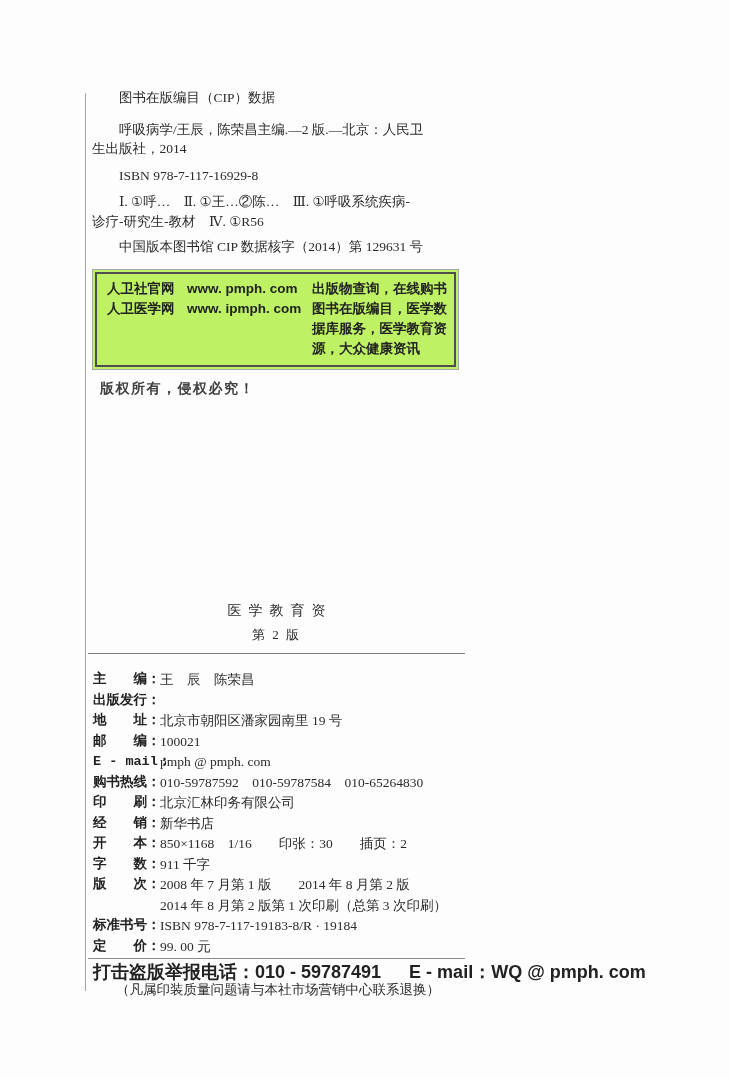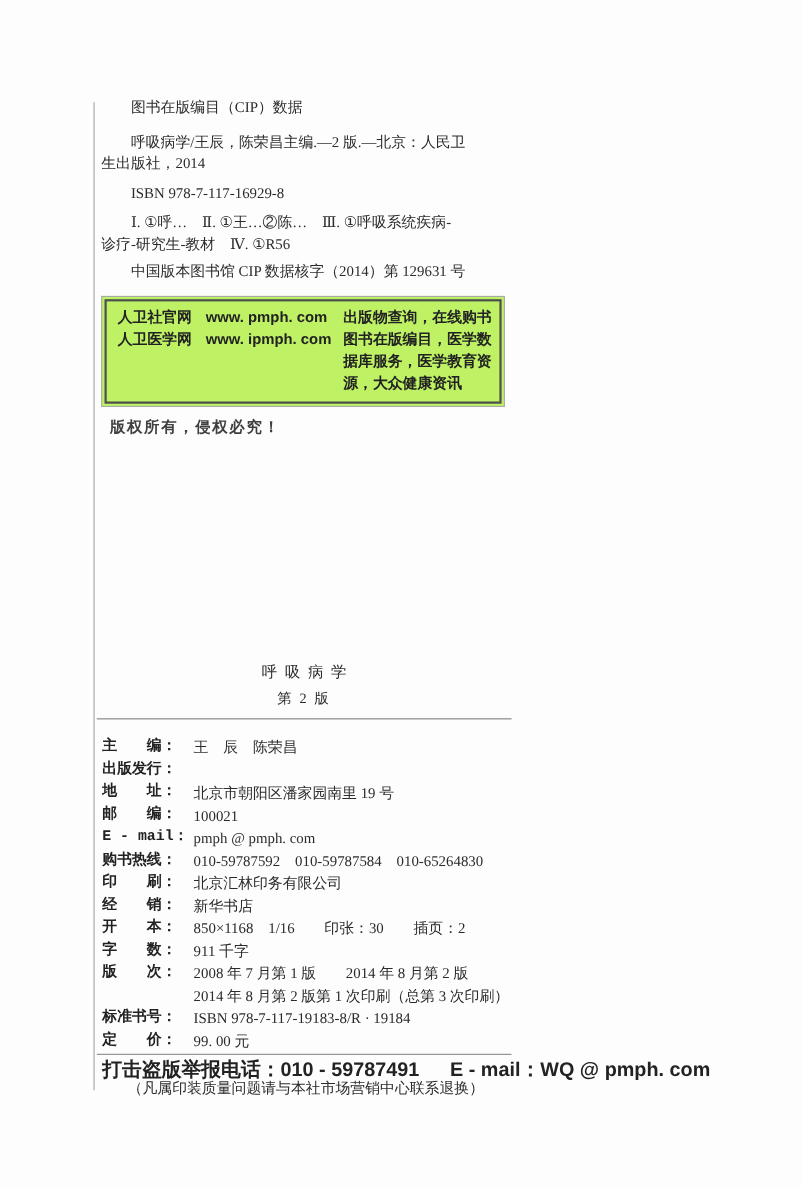--- a/index.html
+++ b/index.html
@@ -49,21 +49,21 @@
   .book-title { font-size:14px; letter-spacing:7px; padding-left:7px; }
   .book-edition { font-size:13px; margin-top:6px; letter-spacing:2px; }
   .hr1 { position:absolute; left:88px; top:653px; width:377px; height:1px; background:#7d7d7d; }
   
   .colophon { position:absolute; left:93px; top:670px; width:410px; font-size:13.5px; }
   .crow { display:flex; line-height:20.5px; }
   .clabel {
     font-family:Liberation Mono, monospace;
     font-weight:bold; width:67px; flex:none; white-space:pre; color:#222;
   }
-  .cvalue { white-space:pre;margin-left:16px; }
+  .cvalue { white-space:pre; }
   .hr2 { position:absolute; left:88px; top:958px; width:377px; height:1px; background:#8a8a8a; }
   .piracy {
     position:absolute; left:93px; top:960px;
     font-family:"Liberation Sans","DejaVu Sans",sans-serif;
     font-weight:bold; font-size:18px; color:#222; white-space:pre;
   }
   .quality { position:absolute; left:116px; top:981px; font-size:13.5px; white-space:pre; }
 </style>
 </head>
 <body>
@@ -98,21 +98,21 @@
         <div class="line">图书在版编目，医学数</div>
         <div class="line">据库服务，医学教育资</div>
         <div class="line">源，大众健康资讯</div>
       </div>
     </div>
   </div>
 
   <div class="copyright">版权所有，侵权必究！</div>
 
   <div class="titleblock">
-    <div class="book-title">呼吸病学</div>
+    <div class="book-title">医学教育资</div>
     <div class="book-edition">第 2 版</div>
   </div>
   <div class="hr1"></div>
 
   <div class="colophon">
     <div class="crow">
       <span class="clabel">主　　编：</span>
       <span class="cvalue">王　辰　陈荣昌</span>
     </div>
     <div class="crow">

